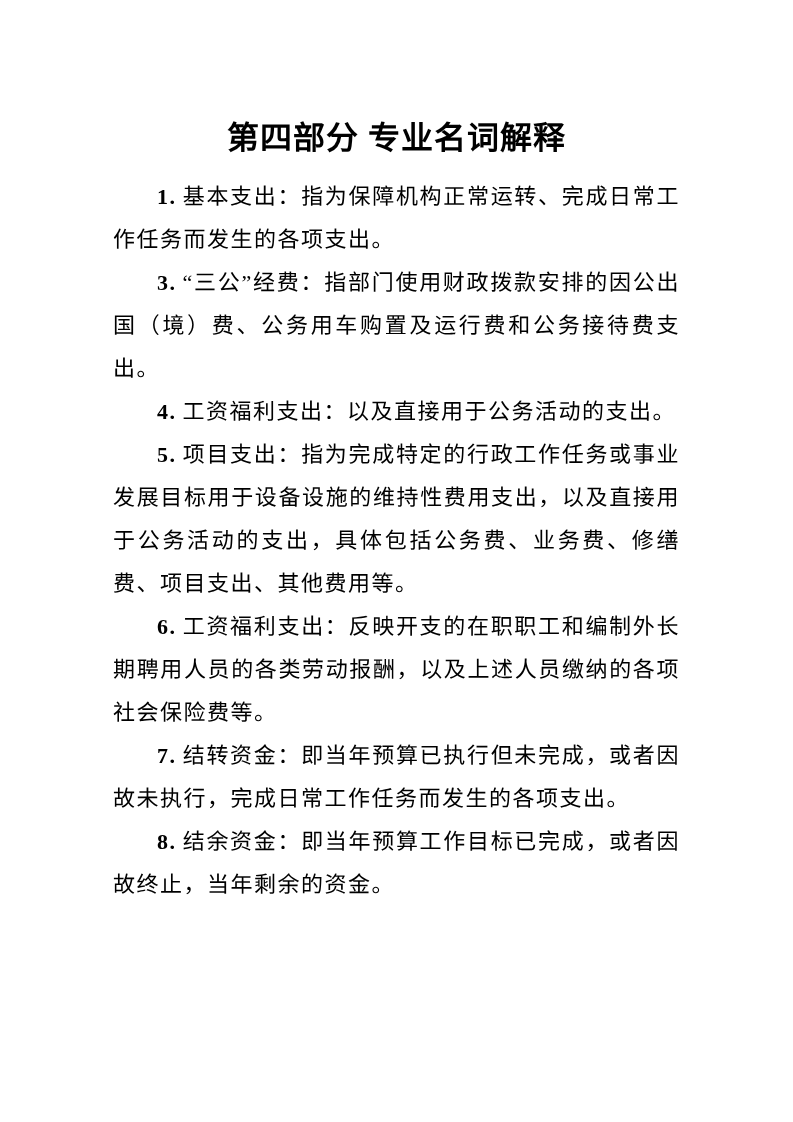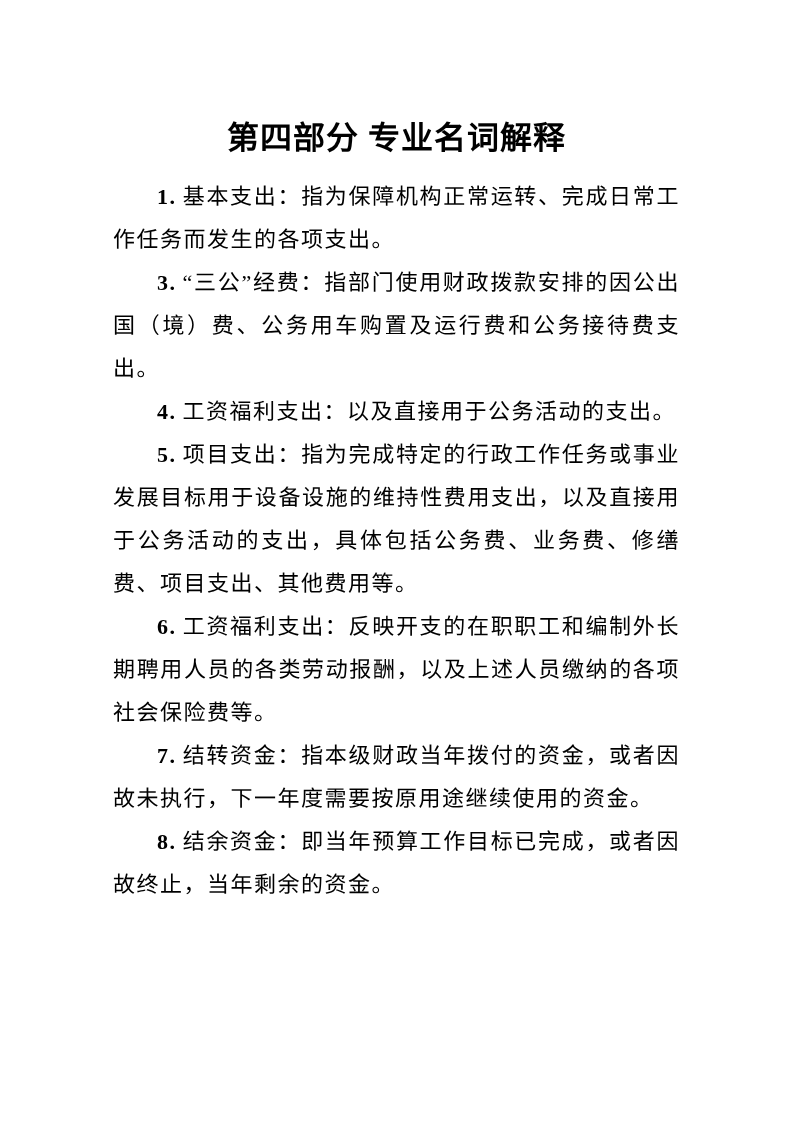--- a/index.html
+++ b/index.html
@@ -62,17 +62,17 @@
 
 
   <p class="para"><span class="num">3.</span><span class="lead">“三公”经费：</span><span class="def">指部门使用财政拨款安排的因公出国（境）费、公务用车购置及运行费和公务接待费支出。</span></p>
 
   <p class="para"><span class="num">4.</span><span class="lead">工资福利支出：</span><span class="def">以及直接用于公务活动的支出。</span></p>
 
   <p class="para"><span class="num">5.</span><span class="lead">项目支出：</span><span class="def">指为完成特定的行政工作任务或事业发展目标用于设备设施的维持性费用支出，以及直接用于公务活动的支出，具体包括公务费、业务费、修缮费、项目支出、其他费用等。</span></p>
 
   <p class="para"><span class="num">6.</span><span class="lead">工资福利支出：</span><span class="def">反映开支的在职职工和编制外长期聘用人员的各类劳动报酬，以及上述人员缴纳的各项社会保险费等。</span></p>
 
-  <p class="para"><span class="num">7.</span><span class="lead">结转资金：</span><span class="def">指本级财政当年拨付的资金，或者因故未执行，下一年度需要按原用途继续使用的资金。</span></p>
+  <p class="para"><span class="num">7.</span><span class="lead">结转资金：</span><span class="def">即当年预算已执行但未完成，或者因故未执行，完成日常工作任务而发生的各项支出。</span></p>
 
   <p class="para"><span class="num">8.</span><span class="lead">结余资金：</span><span class="def">即当年预算工作目标已完成，或者因故终止，当年剩余的资金。</span></p>
 </div>
 </div>
 
 </body></html>

